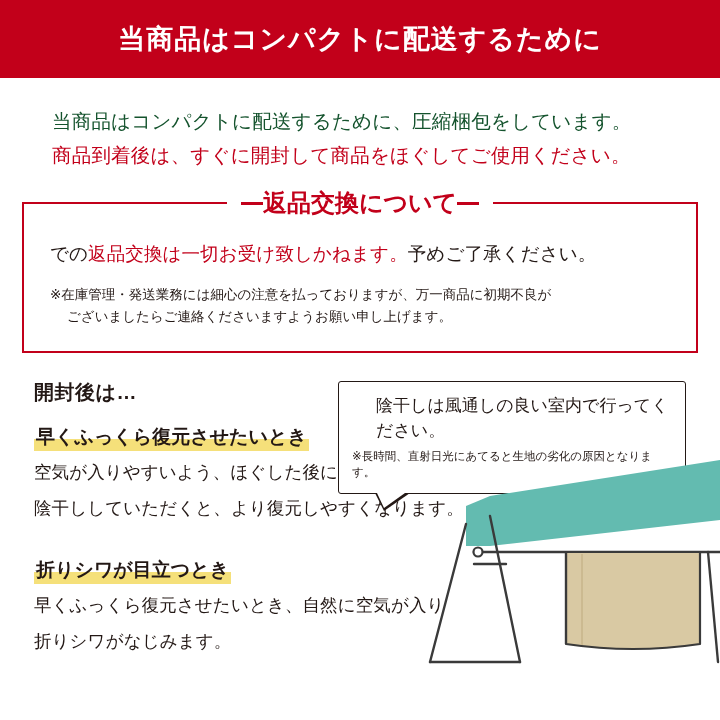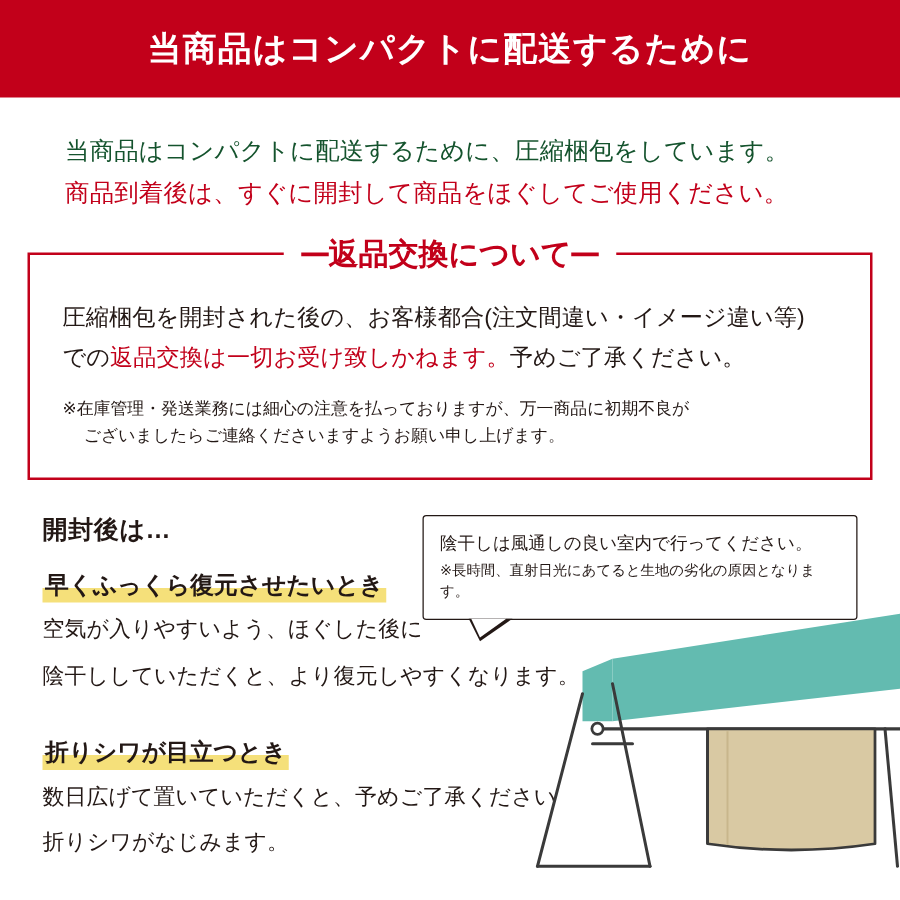--- a/index.html
+++ b/index.html
@@ -134,23 +134,24 @@
     left: 338px;
     top: 2px;
     width: 348px;
     border: 1.5px solid #231815;
     background: #ffffff;
     border-radius: 3px;
     padding: 11px 13px 12px 13px;
     box-sizing: border-box;
   }
   .bubble-line1 {
-    font-size: 14px;
+    font-size: 17px;
     line-height: 1.5;
     color: #231815;
+    margin-left: 24px;
   }
   .bubble-line2 {
     margin-top: 4px;
     font-size: 11.5px;
     line-height: 1.45;
     color: #231815;
   }
   .bubble-tail {
     position: absolute;
     left: 36px;
@@ -197,42 +198,41 @@
 
   <div class="return-box">
     <div class="return-title-wrap">
       <div class="return-title">
         <span class="dash"></span>
         <span>返品交換について</span>
         <span class="dash"></span>
       </div>
     </div>
 
-    <div class="return-line">圧縮梱包を開封された後の、お客様都合(注文間違い・イメージ違い等)</div>
     <div class="return-line"><span>での</span><span class="em-red">返品交換は一切お受け致しかねます。</span><span>予めご了承ください。</span></div>
 
     <div class="note">
       <div>※在庫管理・発送業務には細心の注意を払っておりますが、万一商品に初期不良が</div>
       <div class="note-indent">ございましたらご連絡くださいますようお願い申し上げます。</div>
     </div>
   </div>
 
   <div class="lower">
 
     <div class="after-open-title">開封後は…</div>
 
     <div>
       <div class="sub-head">早くふっくら復元させたいとき</div>
       <div class="body-line">空気が入りやすいよう、ほぐした後に</div>
       <div class="body-line">陰干ししていただくと、より復元しやすくなります。</div>
     </div>
 
     <div class="block-2">
       <div class="sub-head">折りシワが目立つとき</div>
-      <div class="body-line">数日広げて置いていただくと、予めご了承ください</div>
+      <div class="body-line">早くふっくら復元させたいとき、自然に空気が入り</div>
       <div class="body-line">折りシワがなじみます。</div>
     </div>
 
     <div class="bubble">
       <div class="bubble-line1">陰干しは風通しの良い室内で行ってください。</div>
       <div class="bubble-line2">※長時間、直射日光にあてると生地の劣化の原因となります。</div>
       <span class="bubble-tail"></span>
       <span class="bubble-tail-inner"></span>
     </div>
 

